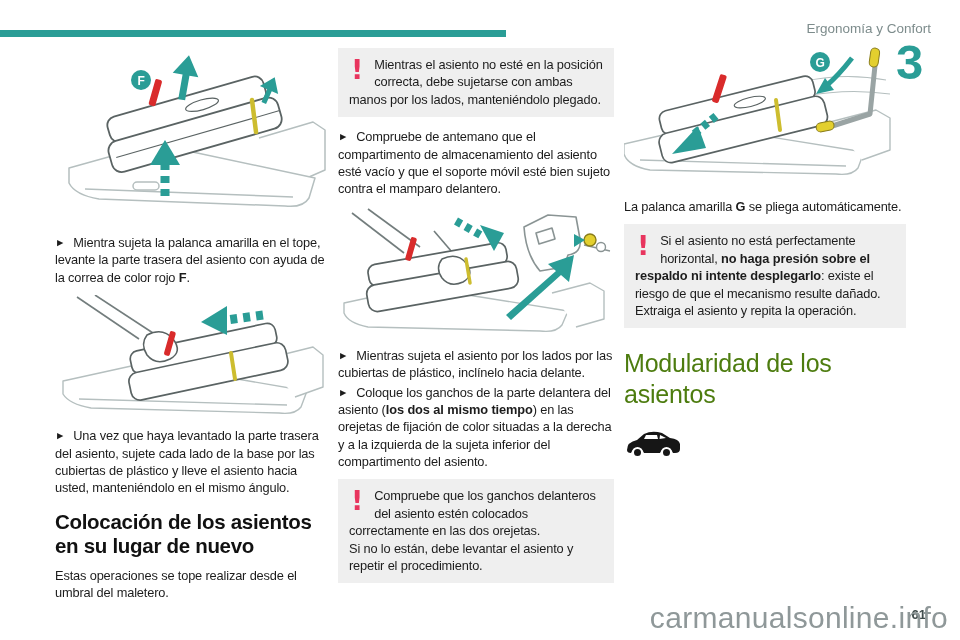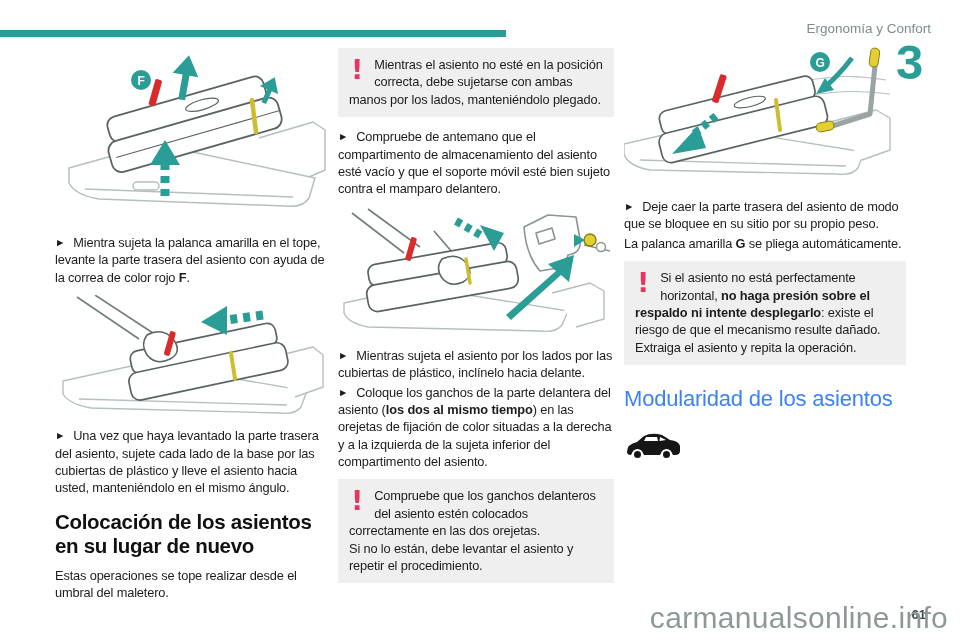--- a/index.html
+++ b/index.html
@@ -17,21 +17,21 @@
   .col p { margin:0 0 9px 0; }
   .bullet { font-size:10.5px; padding-right:8px; position:relative; top:-1px; }
   b { letter-spacing:-0.1px; }
   .warnbox { background:#efefef; padding:8px 11px 9px 11px; margin:0 0 11px 0; overflow:hidden; }
   .warnbox .excl {
     float:left; color:#e8355e; font-weight:bold; font-size:27px; line-height:0.9;
     margin:2px 11px 2px 2px; font-family:"DejaVu Sans", sans-serif;
   }
   .warnline { display:block; }
   h1.black { font-size:20.5px; font-weight:bold; line-height:1.17; margin:13px 0 9px 0; letter-spacing:-0.3px; color:#111; }
-  h2.teal  { font-size:22px; font-weight:normal; color:#3b82f6; line-height:1.24; margin:20px 0 13px 0; letter-spacing:-0.2px; }
+  h2.teal  { font-size:25px; font-weight:normal; color:#4d7c0f; line-height:1.24; margin:20px 0 13px 0; letter-spacing:-0.2px; }
   .fig { display:block; margin:0 0 6px 0; }
   .caricon { margin-top:6px; }
   .watermark { position:absolute; right:4px; bottom:5px; font-size:30px; color:#8f9899; letter-spacing:0.3px; }
   .pagenum { position:absolute; right:26px; bottom:18px; font-size:13px; font-weight:bold; color:#3f4b4b; }
 </style>
 </head>
 <body>
 
 <div class="page">
 
@@ -184,23 +184,20 @@
         <path d="M252 14 L246 72 L202 86" stroke="#9aa4a4" stroke-width="5" fill="none" stroke-linejoin="round"></path>
         <rect x="246" y="6" width="9" height="19" rx="4.5" fill="#e3cf2e" stroke="#8a7d1a" stroke-width="1" transform="rotate(8 250 15)"></rect>
         <rect x="192" y="80" width="18" height="9" rx="4.5" fill="#e3cf2e" stroke="#8a7d1a" stroke-width="1" transform="rotate(-12 201 84)"></rect>
         <path d="M228 16 Q214 34 202 44" stroke="#2a9d96" stroke-width="5" fill="none"></path>
         <polygon fill="#2a9d96" points="192,52 210,48 201,36"></polygon>
       </g>
       <circle cx="196" cy="20" r="10" fill="#2a9d96"></circle>
       <text x="196" y="24.5" text-anchor="middle" font-size="12" font-weight="bold" fill="#ffffff">G</text>
     </svg>
 
-    <p style="margin-bottom:2px;">
-      <span class="bullet">►</span><span>Deje caer la parte trasera del asiento de modo que se bloquee en su sitio por su propio peso.</span>
-    </p>
     <p>
       <span>La palanca amarilla </span><b>G</b><span> se pliega automáticamente.</span>
     </p>
 
     <div class="warnbox">
       <span class="excl">!</span>
       <span><span>Si el asiento no está perfectamente horizontal, </span><b>no haga presión sobre el respaldo ni intente desplegarlo</b><span>: existe el riesgo de que el mecanismo resulte dañado. Extraiga el asiento y repita la operación.</span></span>
     </div>
 
     <h2 class="teal">Modularidad de los asientos</h2>

